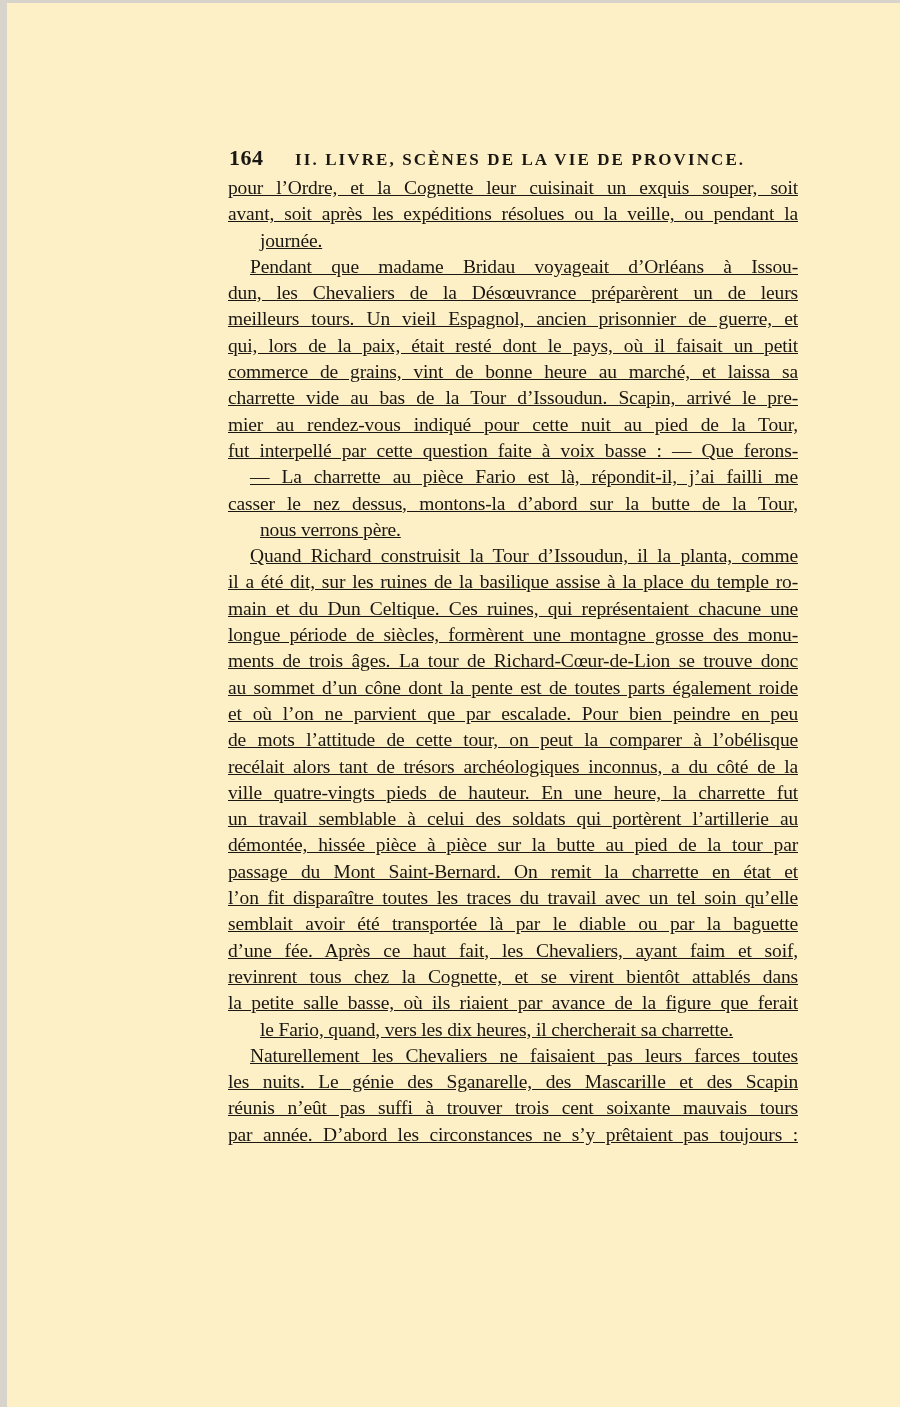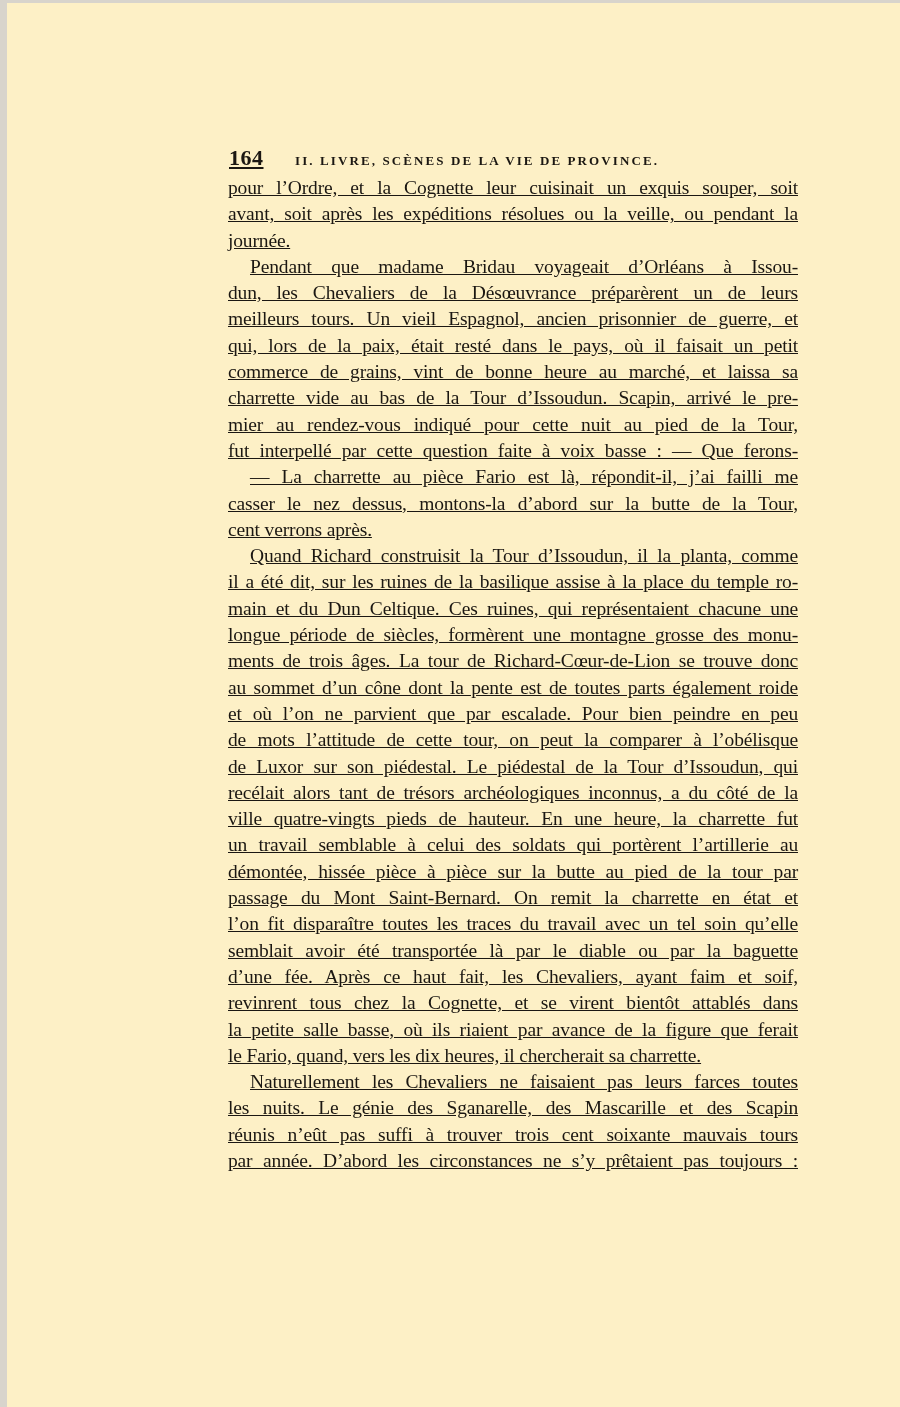--- a/index.html
+++ b/index.html
@@ -32,24 +32,23 @@
       height: 30px;
       display: flex;
       align-items: baseline;
       white-space: nowrap;
     }
     .page-number {
       font-size: 22px;
       font-weight: bold;
       letter-spacing: 0.5px;
       width: 66px;
-      text-decoration: underline;
     }
     .head-title {
-      font-size: 13px;
+      font-size: 17px;
       font-weight: bold;
       letter-spacing: 2.1px;
     }
     .text-block {
       position: absolute;
       left: 221px;
       top: 172px;
       width: 570px;
       text-decoration: underline;
     }
@@ -57,20 +56,21 @@
       height: 26.3px;
       line-height: 26.3px;
       font-size: 19.5px;
       white-space: nowrap;
       text-align: justify;
       text-align-last: justify;
       letter-spacing: -0.15px;
     }
     .line.last {
       text-align-last: left;
+      margin-left: 32px;
     }
     .line.indent {
       padding-left: 22px;
     }
   </style>
 </head>
 <body>
 
 <div class="page">
   <div class="running-head">
@@ -78,37 +78,36 @@
     <span class="head-title">II. LIVRE, SCÈNES DE LA VIE DE PROVINCE.</span>
   </div>
 
   <div class="text-block" id="text-block">
       <div class="line">pour l’Ordre, et la Cognette leur cuisinait un exquis souper, soit</div>
       <div class="line">avant, soit après les expéditions résolues ou la veille, ou pendant la</div>
       <div class="line last">journée.</div>
       <div class="line indent">Pendant que madame Bridau voyageait d’Orléans à Issou-</div>
       <div class="line">dun, les Chevaliers de la Désœuvrance préparèrent un de leurs</div>
       <div class="line">meilleurs tours. Un vieil Espagnol, ancien prisonnier de guerre, et</div>
-      <div class="line">qui, lors de la paix, était resté dans le pays, où il faisait un petit</div>
+      <div class="line">qui, lors de la paix, était resté dont le pays, où il faisait un petit</div>
       <div class="line">commerce de grains, vint de bonne heure au marché, et laissa sa</div>
       <div class="line">charrette vide au bas de la Tour d’Issoudun. Scapin, arrivé le pre-</div>
       <div class="line">mier au rendez-vous indiqué pour cette nuit au pied de la Tour,</div>
       <div class="line">fut interpellé par cette question faite à voix basse : — Que ferons-</div>
       <div class="line indent">— La charrette au pièce Fario est là, répondit-il, j’ai failli me</div>
       <div class="line">casser le nez dessus, montons-la d’abord sur la butte de la Tour,</div>
-      <div class="line last">cent verrons après.</div>
+      <div class="line last">nous verrons père.</div>
       <div class="line indent">Quand Richard construisit la Tour d’Issoudun, il la planta, comme</div>
       <div class="line">il a été dit, sur les ruines de la basilique assise à la place du temple ro-</div>
       <div class="line">main et du Dun Celtique. Ces ruines, qui représentaient chacune une</div>
       <div class="line">longue période de siècles, formèrent une montagne grosse des monu-</div>
       <div class="line">ments de trois âges. La tour de Richard-Cœur-de-Lion se trouve donc</div>
       <div class="line">au sommet d’un cône dont la pente est de toutes parts également roide</div>
       <div class="line">et où l’on ne parvient que par escalade. Pour bien peindre en peu</div>
       <div class="line">de mots l’attitude de cette tour, on peut la comparer à l’obélisque</div>
-      <div class="line">de Luxor sur son piédestal. Le piédestal de la Tour d’Issoudun, qui</div>
       <div class="line">recélait alors tant de trésors archéologiques inconnus, a du côté de la</div>
       <div class="line">ville quatre-vingts pieds de hauteur. En une heure, la charrette fut</div>
       <div class="line">un travail semblable à celui des soldats qui portèrent l’artillerie au</div>
       <div class="line">démontée, hissée pièce à pièce sur la butte au pied de la tour par</div>
       <div class="line">passage du Mont Saint-Bernard. On remit la charrette en état et</div>
       <div class="line">l’on fit disparaître toutes les traces du travail avec un tel soin qu’elle</div>
       <div class="line">semblait avoir été transportée là par le diable ou par la baguette</div>
       <div class="line">d’une fée. Après ce haut fait, les Chevaliers, ayant faim et soif,</div>
       <div class="line">revinrent tous chez la Cognette, et se virent bientôt attablés dans</div>
       <div class="line">la petite salle basse, où ils riaient par avance de la figure que ferait</div>

